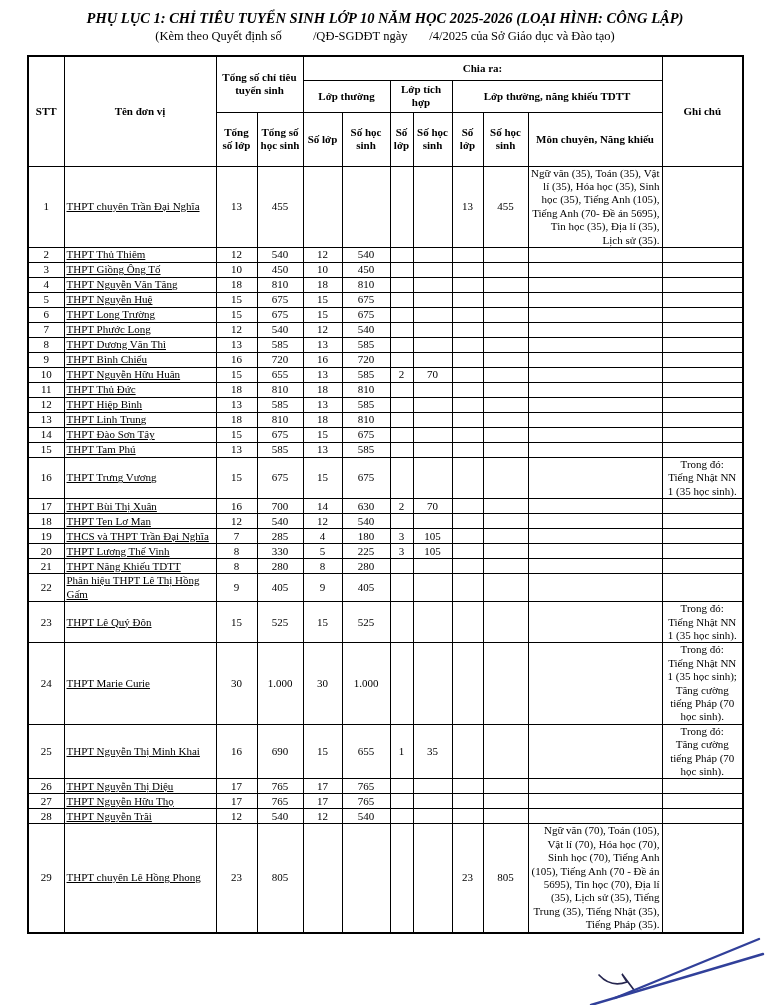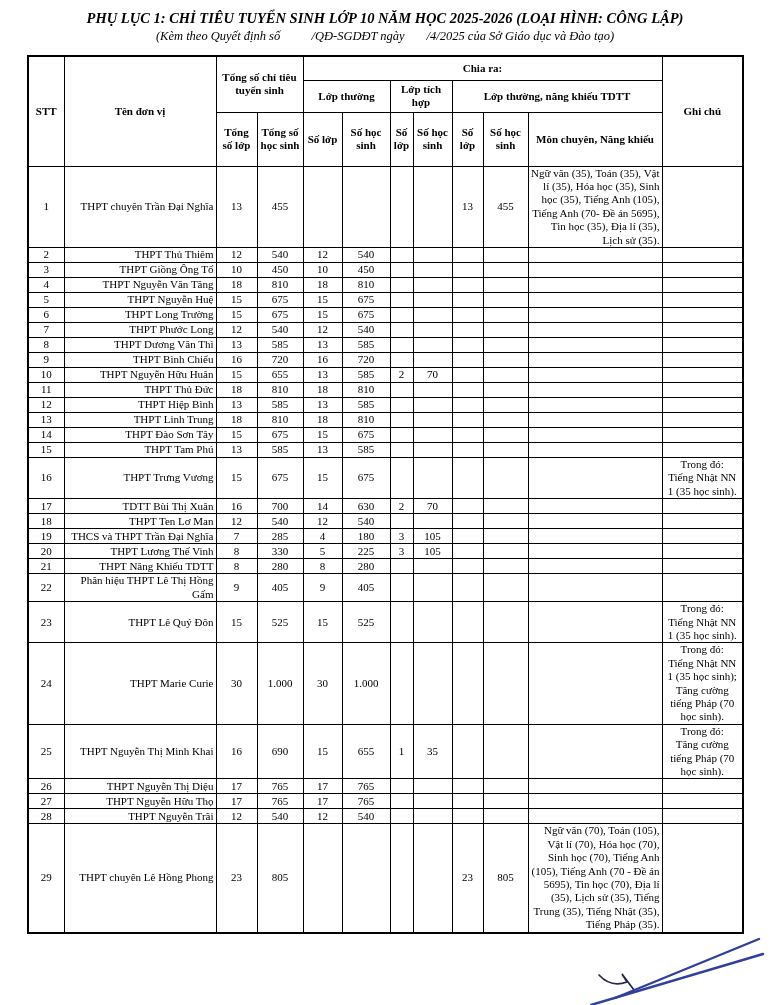--- a/index.html
+++ b/index.html
@@ -5,42 +5,42 @@
   html,body { margin:0; padding:0; background:#ffffff; }
   body {
     width:770px; height:1005px; position:relative; overflow:hidden;
     font-family:"Liberation Serif","DejaVu Serif",serif; color:#000;
   }
   .doc-title {
     text-align:center; font-weight:bold; font-size:14.5px;
     padding-top:9px; line-height:1.25;font-style:italic;
   }
   .doc-subtitle {
-    text-align:center; font-style:italic; font-size:12.5px; margin-top:2px;
+    text-align:center; font-size:12.5px; margin-top:2px;
   }
   table.quota {
     border-collapse:collapse; table-layout:fixed;
     width:715px; margin:11px 0 0 27px;
     border:2px solid #000;
   }
   .quota th, .quota td {
     border:1px solid #000; vertical-align:middle;
     overflow:hidden; word-wrap:break-word;
   }
   .quota th {
     font-weight:bold; font-size:11px; text-align:center;
     padding:1px 2px; line-height:1.2;
   }
   .quota thead tr.h-a { height:24px; }
   .quota thead tr.h-b { height:32px; }
   .quota thead tr.h-c { height:54px;padding-left:12px; }
   .quota tbody tr { height:15px; }
   .quota td { font-size:11px; padding:0 2px; line-height:1.22; }
   .c-num { text-align:center; }
-  .c-name { text-align:right; padding-left:4px; font-size:11.5px; }
+  .c-name { text-align:left; padding-left:4px; font-size:11.5px;text-decoration:underline; }
   .c-mon { text-align:right; font-size:10.5px; line-height:1.2; padding:2px 3px; }
   .c-ghichu { text-align:center; font-size:10px; line-height:1.28; white-space:pre-line; padding:1px 3px;margin-top:44px; }
   .sig-svg { position:absolute; left:585px; top:928px; pointer-events:none; }
 </style>
 </head>
 <body>
 
 <div class="doc-title">PHỤ LỤC 1: CHỈ TIÊU TUYỂN SINH LỚP 10 NĂM HỌC 2025-2026 (LOẠI HÌNH: CÔNG LẬP)</div>
 <div class="doc-subtitle">(Kèm theo Quyết định số &nbsp;&nbsp;&nbsp;&nbsp;&nbsp;&nbsp;&nbsp;&nbsp; /QĐ-SGDĐT ngày &nbsp;&nbsp;&nbsp;&nbsp;&nbsp; /4/2025 của Sở Giáo dục và Đào tạo)</div>
 
@@ -305,21 +305,21 @@
         <td class="c-num"></td>
         <td class="c-num"></td>
         <td class="c-num"></td>
         <td class="c-num"></td>
         <td class="c-mon"></td>
         <td class="c-ghichu">Trong đó:
 Tiếng Nhật NN 1 (35 học sinh).</td>
       </tr>
       <tr>
         <td class="c-num">17</td>
-        <td class="c-name">TDTT Bùi Thị Xuân</td>
+        <td class="c-name">THPT Bùi Thị Xuân</td>
         <td class="c-num">16</td>
         <td class="c-num">700</td>
         <td class="c-num">14</td>
         <td class="c-num">630</td>
         <td class="c-num">2</td>
         <td class="c-num">70</td>
         <td class="c-num"></td>
         <td class="c-num"></td>
         <td class="c-mon"></td>
         <td class="c-ghichu"></td>

